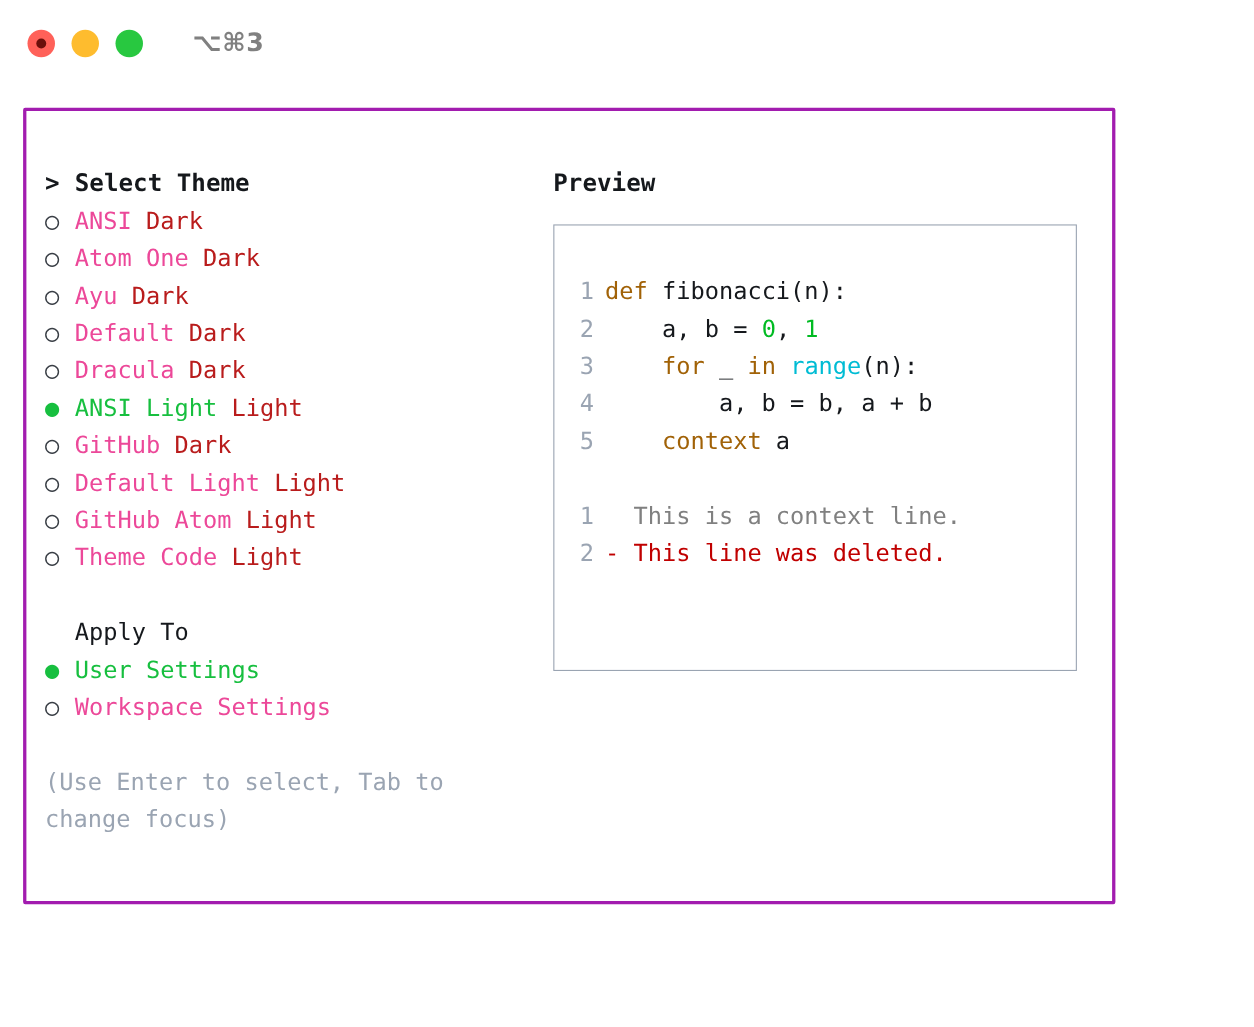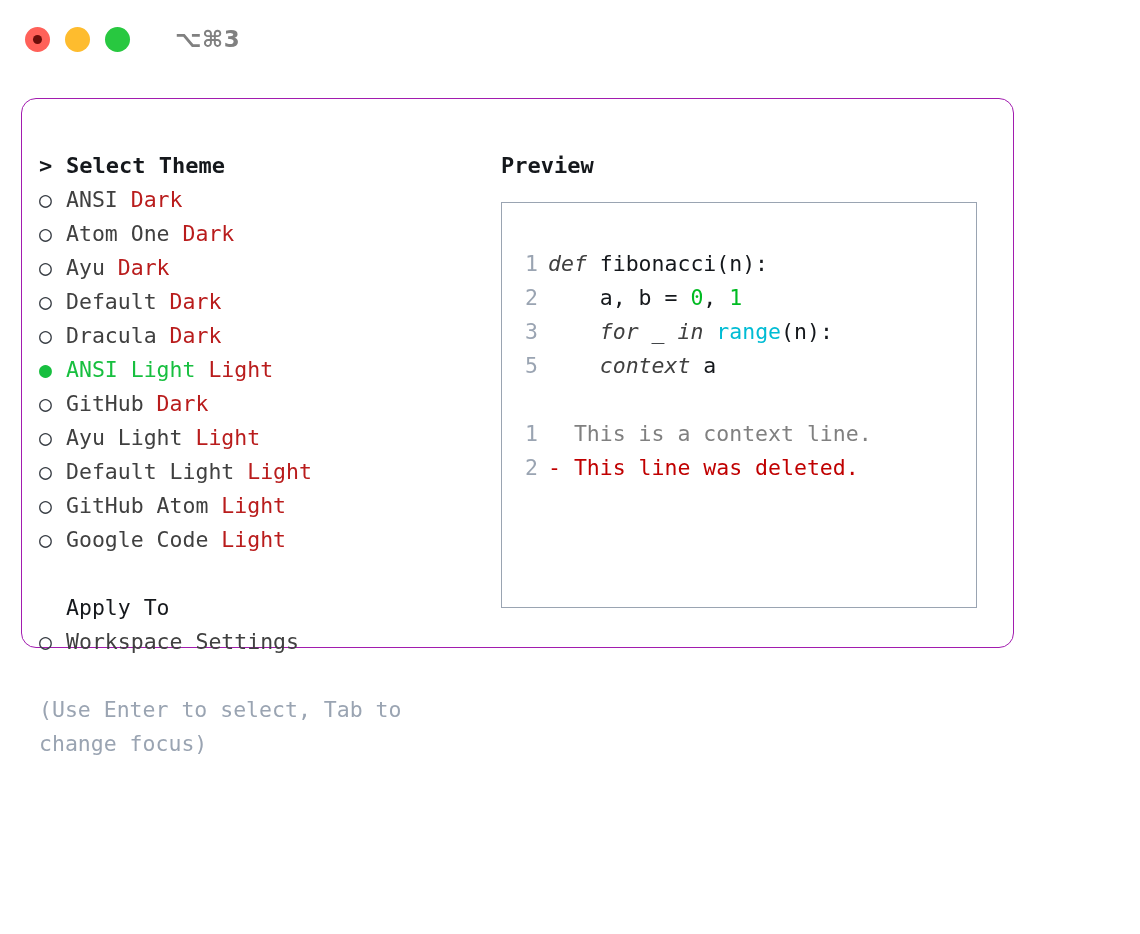--- a/index.html
+++ b/index.html
@@ -65,23 +65,23 @@
     font-weight: bold;
     letter-spacing: 0.5px;
   }
 
   
   .panel {
     position: absolute;
     left: 21px;
     top: 98px;
     width: 993px;
-    height: 550px;
-    border: 1px solid #a21caf;
-    border-radius: 15px;
+    height: 724px;
+    border: 3px solid #a21caf;
+    border-radius: 2px;
     box-sizing: border-box;
     background: #ffffff;
   }
 
   .cols {
     position: absolute;
     left: 0; top: 0;
     width: 100%;
     height: 100%;
   }
@@ -112,21 +112,21 @@
     width: 27px;
     color: #3a3f46;
   }
   .marker.sel { color: #17bf3f; }
   .header-row {
     font-weight: bold;
     color: #15181c;
     font-size: 22px;
   }
   .header-row .marker { color: #15181c; font-weight: bold; }
-  .name { color: #404040; }
+  .name { color: #ec4899; }
   .name.sel { color: #17bf3f; }
   .variant { color: #b91c1c; }
 
   .section-head {
     height: 34px;
     line-height: 34px;
     font-size: 21.5px;
     color: #15181c;
     white-space: pre;
   }
@@ -167,21 +167,21 @@
     font-size: 21.5px;
     white-space: pre;
   }
   .lnum {
     display: inline-block;
     width: 26px;
     text-align: right;
     color: #9aa4b2;
     margin-right: 10px;
   }
-  .kw  { color: #404040; font-style: italic; }
+  .kw  { color: #a16207; }
   .fn  { color: #00bcd4; }
   .num { color: #00bb22; }
   .id  { color: #15181c; }
   .ctx { color: #808080; }
   .del { color: #c00000; }
   .add { color: #00bb22; }
   .gap { height: 34px; }
 </style>
 </head>
 <body>
@@ -207,47 +207,48 @@
         <div class="row header-row"><span class="marker">&gt;</span><span>Select Theme</span></div>
 
         <div id="theme-items">
             <div class="row"><span class="marker">○</span><span class="name">ANSI</span><span class="variant"> Dark</span></div>
             <div class="row"><span class="marker">○</span><span class="name">Atom One</span><span class="variant"> Dark</span></div>
             <div class="row"><span class="marker">○</span><span class="name">Ayu</span><span class="variant"> Dark</span></div>
             <div class="row"><span class="marker">○</span><span class="name">Default</span><span class="variant"> Dark</span></div>
             <div class="row"><span class="marker">○</span><span class="name">Dracula</span><span class="variant"> Dark</span></div>
             <div class="row"><span class="marker sel">●</span><span class="name sel">ANSI Light</span><span class="variant"> Light</span></div>
             <div class="row"><span class="marker">○</span><span class="name">GitHub</span><span class="variant"> Dark</span></div>
-            <div class="row"><span class="marker">○</span><span class="name">Ayu Light</span><span class="variant"> Light</span></div>
             <div class="row"><span class="marker">○</span><span class="name">Default Light</span><span class="variant"> Light</span></div>
             <div class="row"><span class="marker">○</span><span class="name">GitHub Atom</span><span class="variant"> Light</span></div>
-            <div class="row"><span class="marker">○</span><span class="name">Google Code</span><span class="variant"> Light</span></div>
+            <div class="row"><span class="marker">○</span><span class="name">Theme Code</span><span class="variant"> Light</span></div>
           </div>
 
         <div class="spacer-sm"></div>
 
         <div class="section-head"><span class="marker">○</span><span>Apply To</span></div>
 
         <div id="apply-items">
+            <div class="row"><span class="marker sel">●</span><span class="name sel">User Settings</span></div>
             <div class="row"><span class="marker">○</span><span class="name">Workspace Settings</span></div>
           </div>
 
         <div class="spacer-sm"></div>
 
         <div class="hint">(Use Enter to select, Tab to change focus)</div>
       </div>
 
       <div class="col-right">
         <div class="preview-title">Preview</div>
 
         <div class="code-box">
           <div id="code-lines">
               <div class="cline"><span class="lnum">1</span><span class="kw">def</span><span class="id"> fibonacci(n):</span></div>
               <div class="cline"><span class="lnum">2</span><span class="id">    a, b = </span><span class="num">0</span><span class="id">, </span><span class="num">1</span></div>
               <div class="cline"><span class="lnum">3</span><span class="id">    </span><span class="kw">for</span><span class="id"> _ </span><span class="kw">in</span><span class="id"> </span><span class="fn">range</span><span class="id">(n):</span></div>
+              <div class="cline"><span class="lnum">4</span><span class="id">        a, b = b, a + b</span></div>
               <div class="cline"><span class="lnum">5</span><span class="id">    </span><span class="kw">context</span><span class="id"> a</span></div>
             </div>
           <div class="gap"></div>
           <div id="diff-lines">
               <div class="cline"><span class="lnum">1</span><span class="ctx">  </span><span class="ctx">This is a context line.</span></div>
               <div class="cline"><span class="lnum">2</span><span class="del">- </span><span class="del">This line was deleted.</span></div>
             </div>
         </div>
       </div>
 

